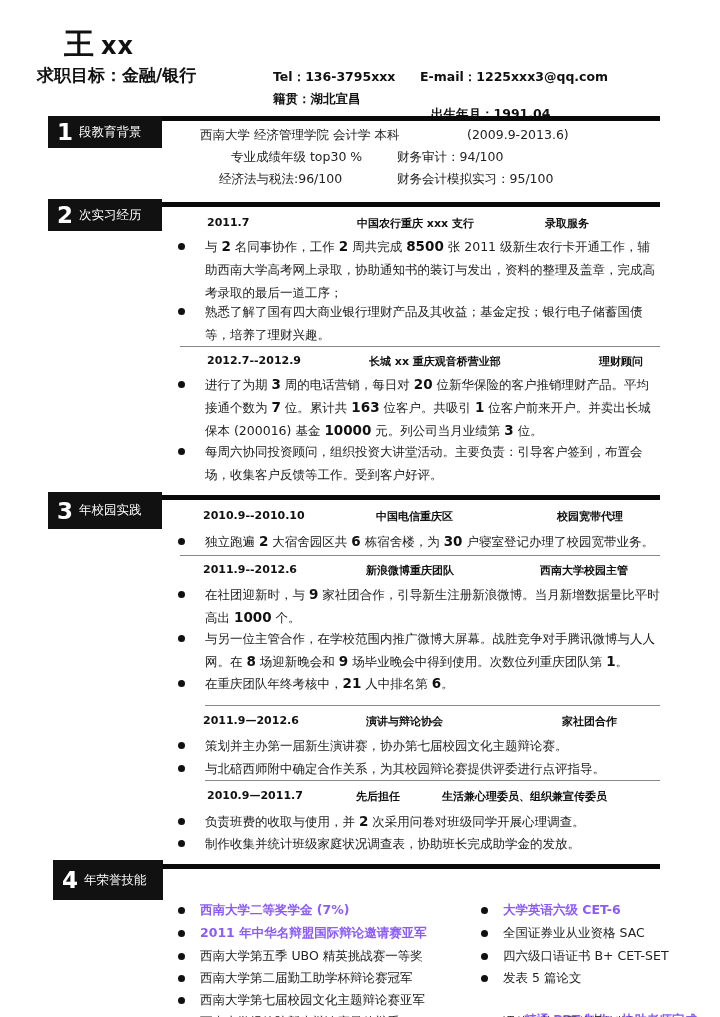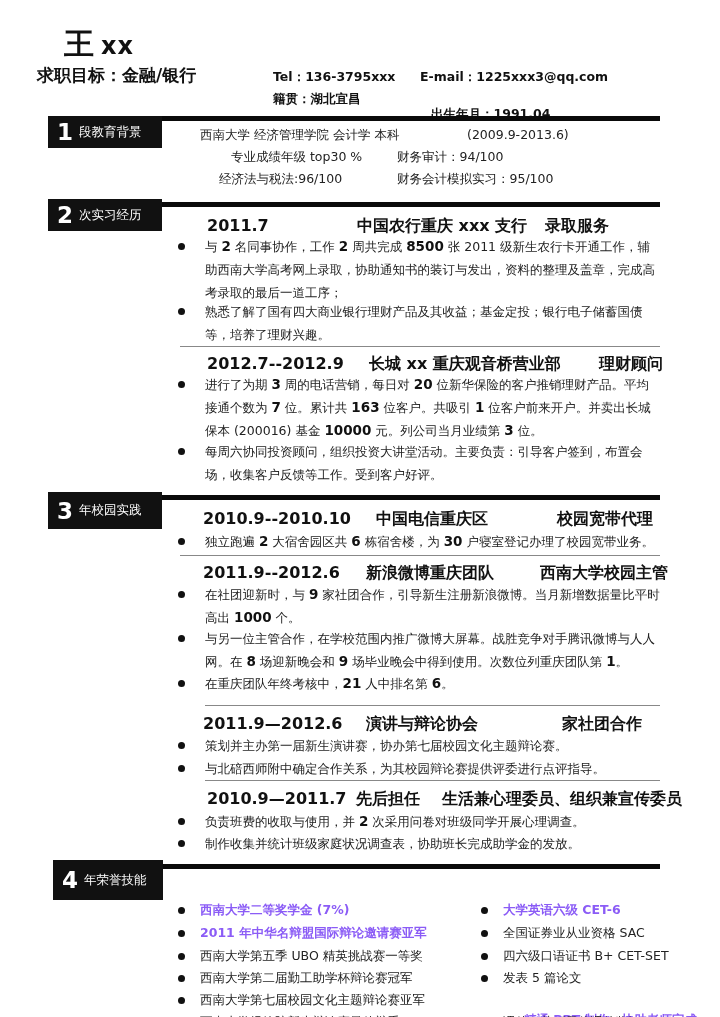--- a/index.html
+++ b/index.html
@@ -12,21 +12,21 @@
 
   .contact { position: absolute; font-size: 12.5px; font-weight: bold; color: #111; white-space: nowrap; margin-left: 16px; }
 
   .sec-rule { position: absolute; height: 5px; background: #0a0a0a; right: 60px; }
   .sec-box { position: absolute; left: 48px; height: 32px; background: #111; color: #fff; display: flex; align-items: center; padding-left: 9px; }
   .sec-box .num { font-size: 23px; font-weight: bold; margin-right: 6px; }
   .sec-box .lbl { font-size: 12.5px; }
 
   .edu-row { position: absolute; font-size: 12.5px; color: #222; white-space: nowrap; }
 
-  .entry-head { position: absolute; font-size: 16px; font-weight: bold; color: #111; white-space: nowrap; }
+  .entry-head { position: absolute; font-size: 11px; font-weight: bold; color: #111; white-space: nowrap; }
   .bullet { position: absolute; left: 178px; font-size: 12.5px; color: #222; line-height: 23px; }
   .bullet::before { content: ""; position: absolute; left: 0; top: 8px; width: 7px; height: 7px; border-radius: 50%; background: #111; }
   .bullet .txt { display: block; margin-left: 27px; width: 455px; }
   .bullet b { font-weight: bold; color: #111; font-size: 13.5px; }
   .divider { position: absolute; height: 1px; background: #888; }
 
   .hon { position: absolute; font-size: 12.5px; color: #222; white-space: nowrap; }
   .hon::before { content: ""; position: absolute; left: -22px; top: 5px; width: 7px; height: 7px; border-radius: 50%; background: #111; }
   .hon.strong { font-weight: bold; color: #8b5cf6; }
 </style>

